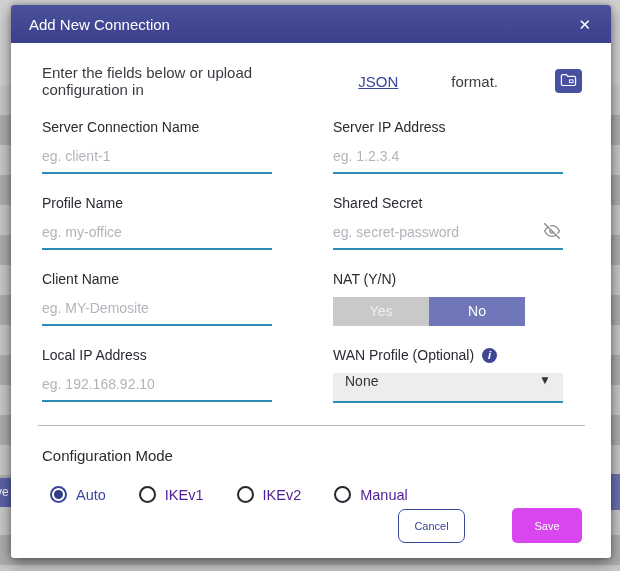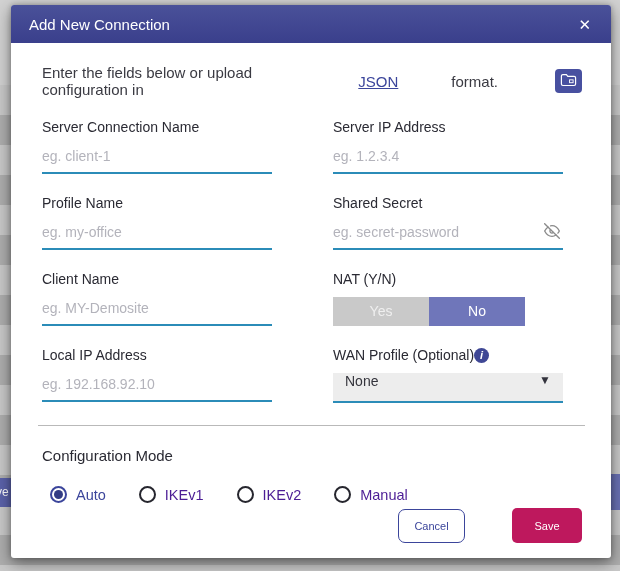--- a/index.html
+++ b/index.html
@@ -69,21 +69,21 @@
     width: 22px; height: 17px; padding: 0; cursor: pointer;
   }
 
   
   .toggle { display: flex; width: 216px; margin-top: 10px; cursor: pointer; }
   .toggle-opt { width: 96px; height: 29px; line-height: 29px; text-align: center; font-size: 14px; }
   .toggle-opt.off { background: #c9c9c9; color: #efefef; }
   .toggle-opt.on  { background: #6f76ba; color: #ffffff; }
 
   
-  .label-row { display: flex; align-items: center; margin-bottom: 9px; }
+  .label-row { display: flex; align-items: center; gap: 8px; margin-bottom: 9px; }
   .label-row .field-label { margin-bottom: 0; }
   .info-icon {
     width: 15px; height: 15px; border-radius: 50%; background: #3f4795;
     color: #fff; font-size: 11px; font-weight: bold; font-style: italic;
     display: inline-flex; align-items: center; justify-content: center; cursor: pointer;
   }
   .dropdown {
     width: 230px; height: 30px; margin-top: 10px;
     background: #ededed; border-bottom: 2px solid #2b8cb8;
     display: flex; align-items: flex-start; padding: 0 12px;
@@ -109,21 +109,21 @@
   .radio-item.selected .radio-label { color: #3b459b; }
 
   
   .btn-row { position: absolute; right: 29px; bottom: 15px; display: flex; gap: 47px; }
   .btn { font-family: Liberation Sans, sans-serif; font-size: 11px; cursor: pointer; }
   .btn-cancel {
     width: 67px; height: 34px; background: #fff; color: #3b459b;
     border: 1.6px solid #3b459b; border-radius: 7px; align-self: center;
   }
   .btn-save {
-    width: 70px; height: 35px; background: #be185d; color: #fff;
+    width: 70px; height: 35px; background: #d946ef; color: #fff;
     border: 0; border-radius: 5px;
   }
 </style>
 </head>
 <body>
 
 <div class="backdrop">
   <div class="backdrop-stripes"></div>
   <div class="frag-left">ve</div>
   <div class="frag-right"></div>

